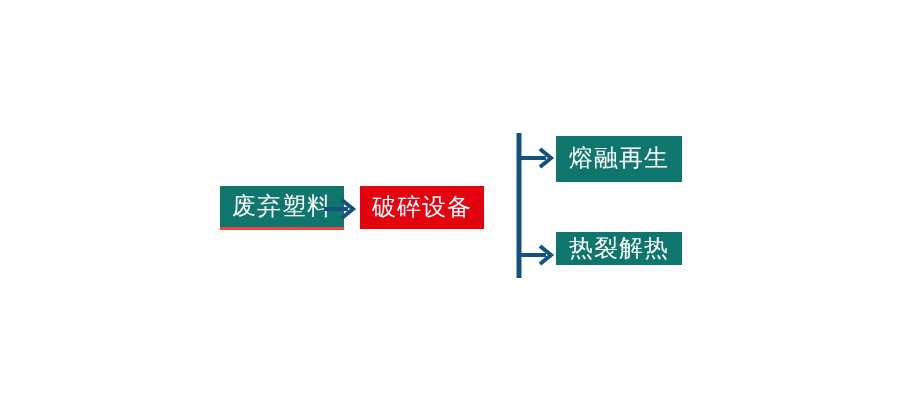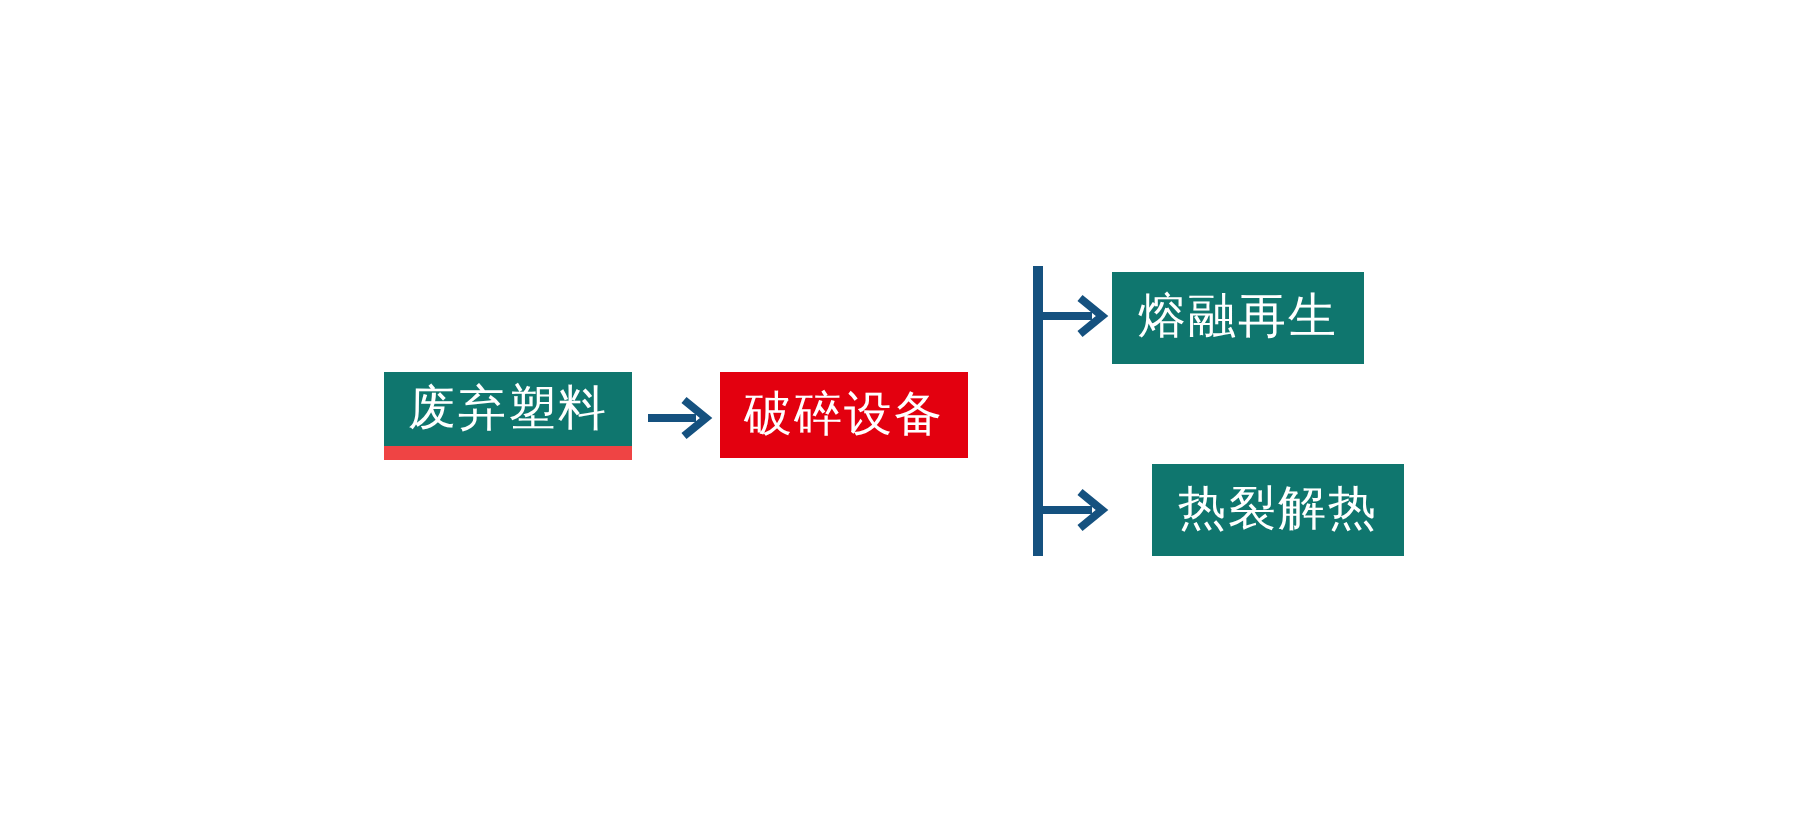--- a/index.html
+++ b/index.html
@@ -34,21 +34,22 @@
     font-family: "DejaVu Sans", "Liberation Sans", sans-serif;
   }
   .node-blue {
     background: #0f766e;
   }
   .node-red {
     background: #E3000F;
     text-align: center;
   }
   .node-underline-red {
-    border-bottom: 7px solid #ef4444;
+    border-bottom: 3px solid #ef4444;
+    margin-left: 28px;
   }
   .node-label {
     display: block;
     transform: translateY(-1px);
   }
 
   
   #box-waste-plastic {
     left: 192px;
     top: 186px;
@@ -61,24 +62,24 @@
     width: 124px;
     height: 43px;
   }
   #box-melt-regeneration {
     left: 556px;
     top: 136px;
     width: 126px;
     height: 46px;
   }
   #box-pyrolysis-heat {
-    left: 576px;
+    left: 556px;
     top: 232px;
     width: 126px;
-    height: 46px;
+    height: 33px;
   }
 
   
   .connector {
     position: absolute;
     line-height: 0;
   }
   #arrow-waste-to-crusher {
     left: 322px;
     top: 196px;

